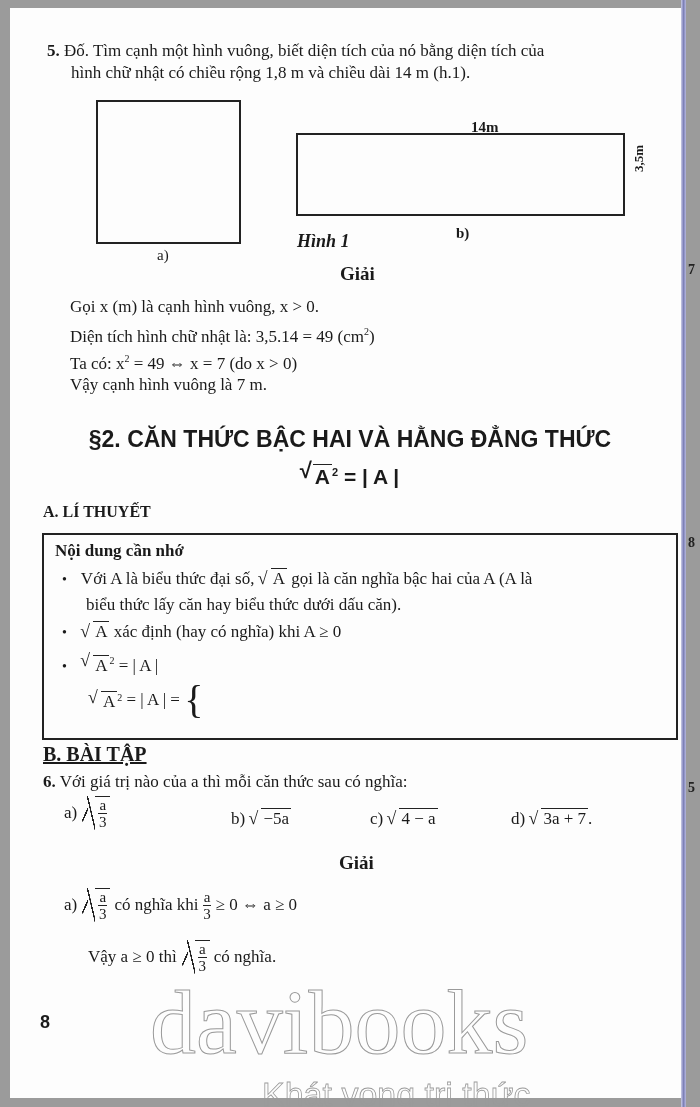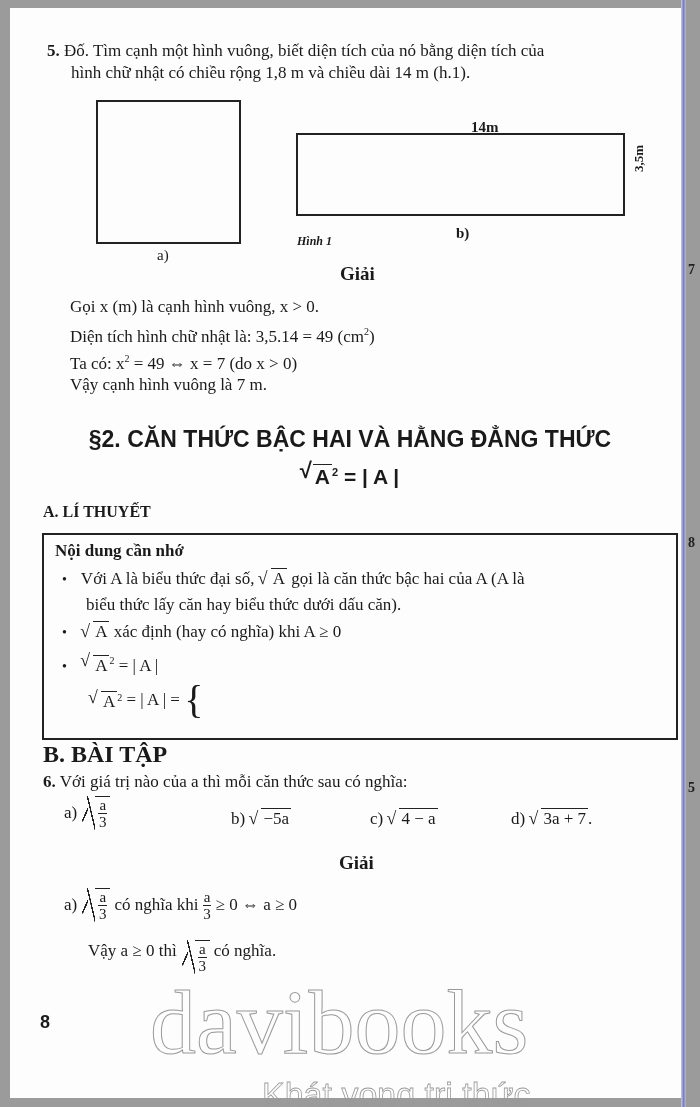--- a/index.html
+++ b/index.html
@@ -46,57 +46,57 @@
   <span>Đố. Tìm cạnh một hình vuông, biết diện tích của nó bằng diện tích của</span>
 </div>
 <div class="abs p" style="left:71px; top:62px;">hình chữ nhật có chiều rộng 1,8 m và chiều dài 14 m (h.1).</div>
 
 <div class="fig" style="left:96px; top:100px; width:141px; height:140px;"></div>
 <div class="abs p" style="left:157px; top:244px; font-size:15px;">a)</div>
 <div class="fig" style="left:296px; top:133px; width:325px; height:79px;"></div>
 <div class="abs p b" style="left:447px; top:116px; font-size:15px;margin-left:24px;">14m</div>
 <div class="abs p b" style="left:628px; top:172px; font-size:13px; transform:rotate(-90deg); transform-origin:left top;">3,5m</div>
 <div class="abs p b" style="left:456px; top:222px; font-size:15px;">b)</div>
-<div class="abs p b i" style="left:297px; top:230px; font-size:12px;">Hình 1</div>
+<div class="abs p b i" style="left:297px; top:230px; font-size:18px;">Hình 1</div>
 
 <div class="abs p b" style="left:340px; top:263px; font-size:19px;">Giải</div>
 <div class="abs p" style="left:70px; top:296px;">Gọi x (m) là cạnh hình vuông, x &gt; 0.</div>
 <div class="abs p" style="left:70px; top:321px;">
   <span>Diện tích hình chữ nhật là: 3,5.14 = 49 (cm</span><sup style="font-size:10px;">2</sup><span>)</span>
 </div>
 <div class="abs p" style="left:70px; top:348px;">
   <span>Ta có: x</span><sup style="font-size:10px;">2</sup><span> = 49 ⇔ x = 7 (do x &gt; 0)</span>
 </div>
 <div class="abs p" style="left:70px; top:374px;">Vậy cạnh hình vuông là 7 m.</div>
 
 <div class="abs p b sans center" style="left:0; width:700px; top:425px; font-size:23px; line-height:28px;">§2. CĂN THỨC BẬC HAI VÀ HẰNG ĐẲNG THỨC</div>
 <div class="abs p b sans center" style="left:0; width:700px; top:458px; font-size:21px; line-height:28px;">
   <span class="sqrt"><span class="rad">A</span><sup style="font-size:11px;">2</sup></span><span> = | A |</span>
 </div>
 
 <div class="abs p b" style="left:43px; top:500px; font-size:16px; line-height:24px;">A. LÍ THUYẾT</div>
 <div class="box"></div>
 <div class="abs p b" style="left:55px; top:540px;">Nội dung cần nhớ</div>
 <div class="abs p bullet" style="left:62px; top:568px;">
-  <span>Với A là biểu thức đại số, </span><span class="sqrt"><span class="rad">A</span></span><span> gọi là căn thức bậc hai của A (A là</span>
+  <span>Với A là biểu thức đại số, </span><span class="sqrt"><span class="rad">A</span></span><span> gọi là căn nghĩa bậc hai của A (A là</span>
 </div>
 <div class="abs p" style="left:86px; top:594px;">biểu thức lấy căn hay biểu thức dưới dấu căn).</div>
 <div class="abs p bullet" style="left:62px; top:621px;">
   <span class="sqrt"><span class="rad">A</span></span><span> xác định (hay có nghĩa) khi A ≥ 0</span>
 </div>
 <div class="abs p bullet" style="left:62px; top:650px;">
   <span class="sqrt"><span class="rad">A</span><sup style="font-size:10px;">2</sup></span><span> = | A |</span>
 </div>
 <div class="abs p" style="left:89px; top:680px; display:flex; align-items:center;">
   <span class="sqrt"><span class="rad">A</span><sup style="font-size:10px;">2</sup></span>
   <span style="white-space:pre;"> = | A | = </span>
   <span class="brace">{</span>
 </div>
 
-<div class="abs p b" style="left:43px; top:742px; font-size:24px; line-height:24px;">B. BÀI TẬP</div>
+<div class="abs p b" style="left:43px; top:742px; font-size:20px; line-height:24px;text-decoration:underline;">B. BÀI TẬP</div>
 <div class="abs p" style="left:43px; top:771px;">
   <span class="b">6.</span>
   <span>Với giá trị nào của a thì mỗi căn thức sau có nghĩa:</span>
 </div>
 <div class="abs p" style="left:64px; top:796px; display:flex; align-items:center;">
   <span>a)</span>&nbsp;
   <span class="big-sqrt"><span class="frac">
         <span class="num">a</span>
         <span>3</span>
       </span></span>
@@ -121,21 +121,21 @@
         <span class="num">a</span>
         <span>3</span>
       </span></span>
   <span style="white-space:pre;text-align:center;"> có nghĩa khi </span>
   <span class="frac">
       <span class="num">a</span>
       <span>3</span>
     </span>
   <span style="white-space:pre;"> ≥ 0 ⇔ a ≥ 0</span>
 </div>
-<div class="abs p" style="left:88px; top:940px; display:flex; align-items:flex-start;">
+<div class="abs p" style="left:88px; top:940px; display:flex; align-items:center;">
   <span style="white-space:pre;">Vậy a ≥ 0 thì </span>
   <span class="big-sqrt"><span class="frac">
         <span class="num">a</span>
         <span>3</span>
       </span></span>
   <span style="white-space:pre;"> có nghĩa.</span>
 </div>
 
 <div class="abs p b sans" style="left:40px; top:1011px; font-size:18px;">8</div>
 <div class="wm" style="left:150px; top:972px; font-size:92px; line-height:100px; font-family:'Liberation Serif',serif;">davibooks</div>

